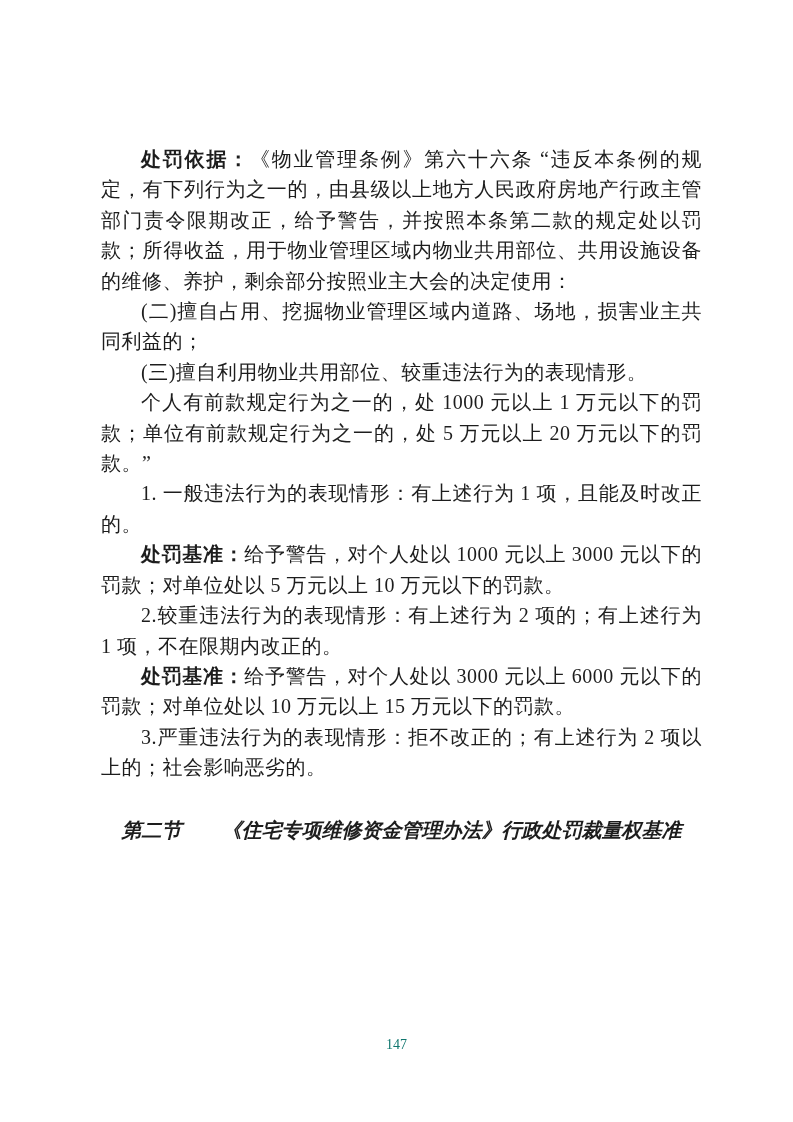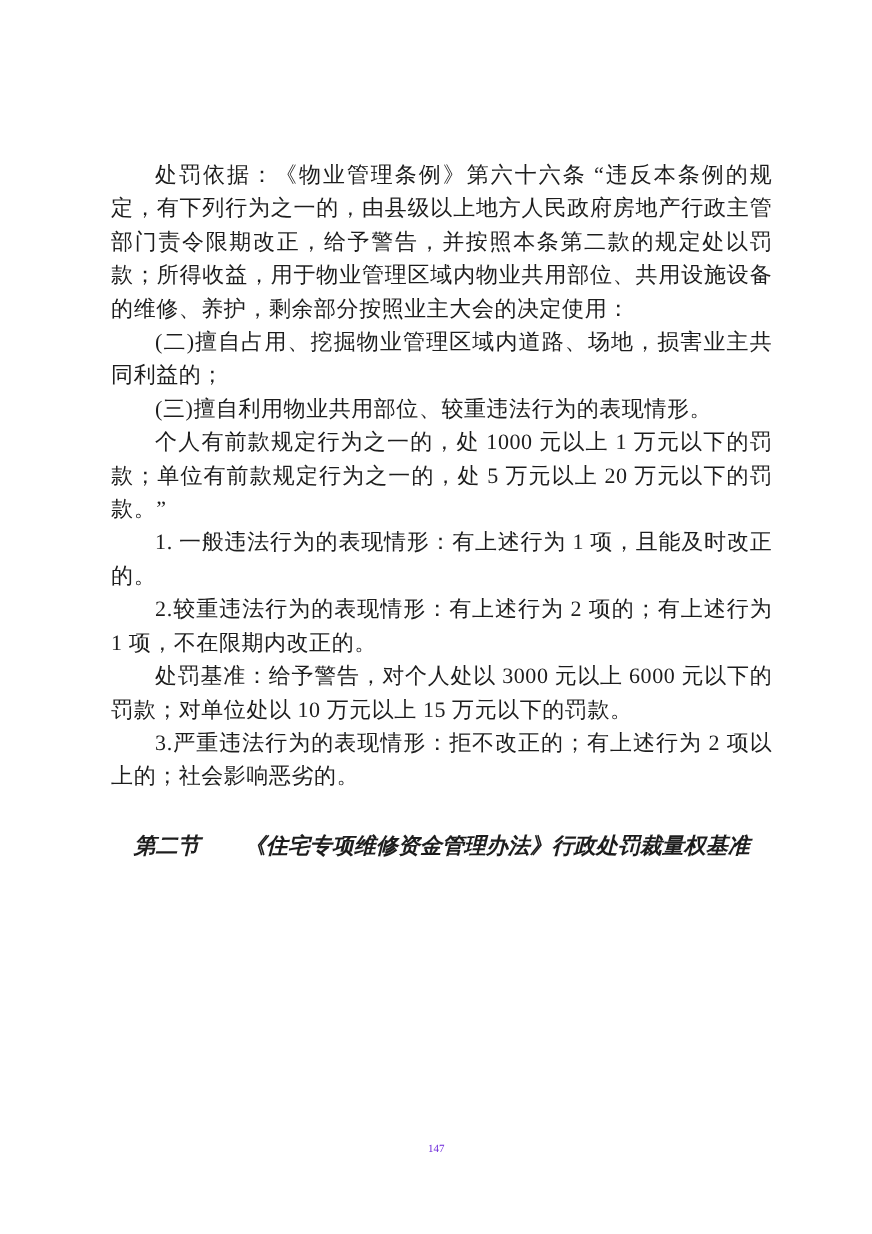--- a/index.html
+++ b/index.html
@@ -27,62 +27,63 @@
     margin: 0;
     padding: 0;
     font-size: 20px;
     line-height: 30.4px;
     letter-spacing: 0.5px;
     text-align: justify;
     text-justify: inter-character;
     text-indent: 2em;
   }
   .bold-run {
-    font-weight: normal;
+    font-weight: bold;
   }
   .section-heading {
     margin: 30px 0 0 0;
     padding: 0;
     font-size: 20px;
     line-height: 34px;
     font-weight: bold;
     text-align: center;
     text-indent: 0;
     white-space: nowrap;
     font-style: italic;
   }
   .page-number {
     position: absolute;
     left: 0;
     right: 0;
     top: 1036px;
     text-align: center;
-    font-size: 10px;
+    font-size: 14px;
     line-height: 18px;
-    color: #6d28d9;
+    color: #0f766e;
   }
 </style>
 </head>
 <body>
 
 <div class="page">
   <div class="content">
 
     <p><span class="bold-run">处罚依据：</span><span>《物业管理条例》第六十六条 “违反本条例的规定，有下列行为之一的，由县级以上地方人民政府房地产行政主管部门责令限期改正，给予警告，并按照本条第二款的规定处以罚款；所得收益，用于物业管理区域内物业共用部位、共用设施设备的维修、养护，剩余部分按照业主大会的决定使用：</span></p>
 
 
     <p><span>(二)擅自占用、挖掘物业管理区域内道路、场地，损害业主共同利益的；</span></p>
 
     <p><span>(三)擅自利用物业共用部位、较重违法行为的表现情形。</span></p>
 
     <p><span>个人有前款规定行为之一的，处 1000 元以上 1 万元以下的罚款；单位有前款规定行为之一的，处 5 万元以上 20 万元以下的罚款。”</span></p>
 
 
     <p><span>1. 一般违法行为的表现情形：有上述行为 1 项，且能及时改正的。</span></p>
 
+    <p><span class="bold-run">处罚基准：</span><span>给予警告，对个人处以 1000 元以上 3000 元以下的罚款；对单位处以 5 万元以上 10 万元以下的罚款。</span></p>
 
     <p><span>2.较重违法行为的表现情形：有上述行为 2 项的；有上述行为 1 项，不在限期内改正的。</span></p>
 
     <p><span class="bold-run">处罚基准：</span><span>给予警告，对个人处以 3000 元以上 6000 元以下的罚款；对单位处以 10 万元以上 15 万元以下的罚款。</span></p>
 
     <p><span>3.严重违法行为的表现情形：拒不改正的；有上述行为 2 项以上的；社会影响恶劣的。</span></p>
 
 
     <h2 class="section-heading">第二节　　《住宅专项维修资金管理办法》行政处罚裁量权基准</h2>
 

